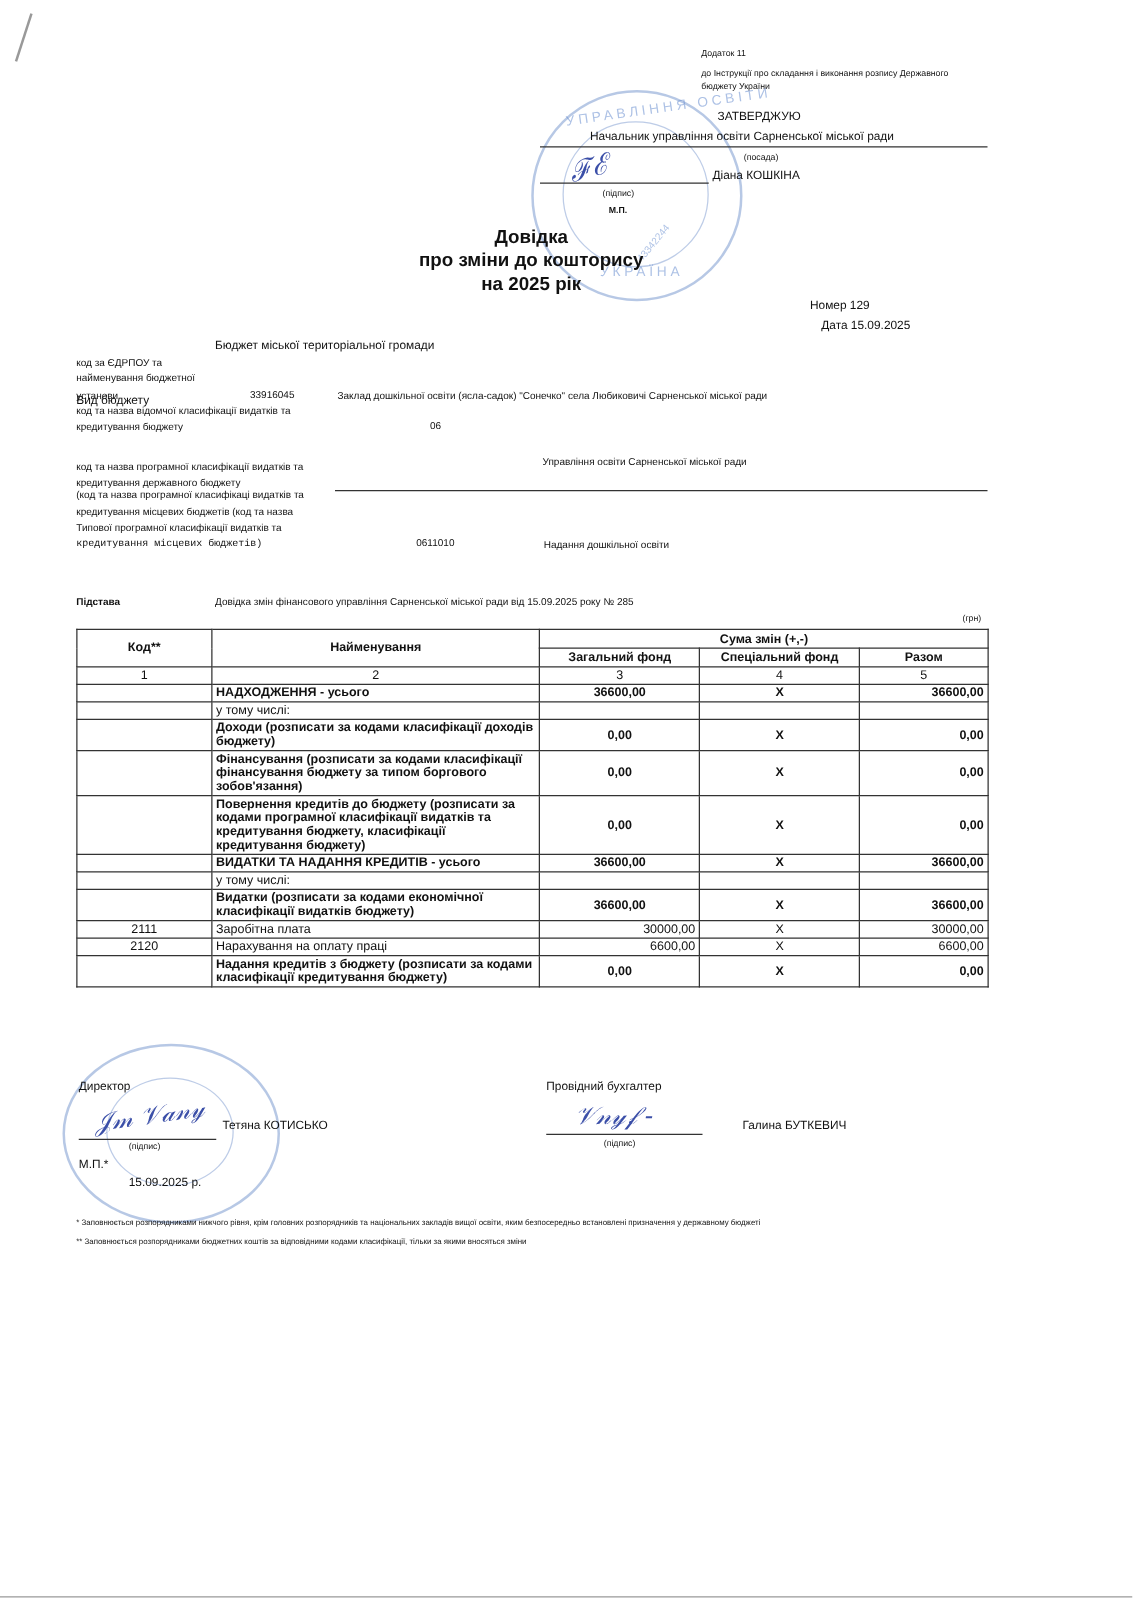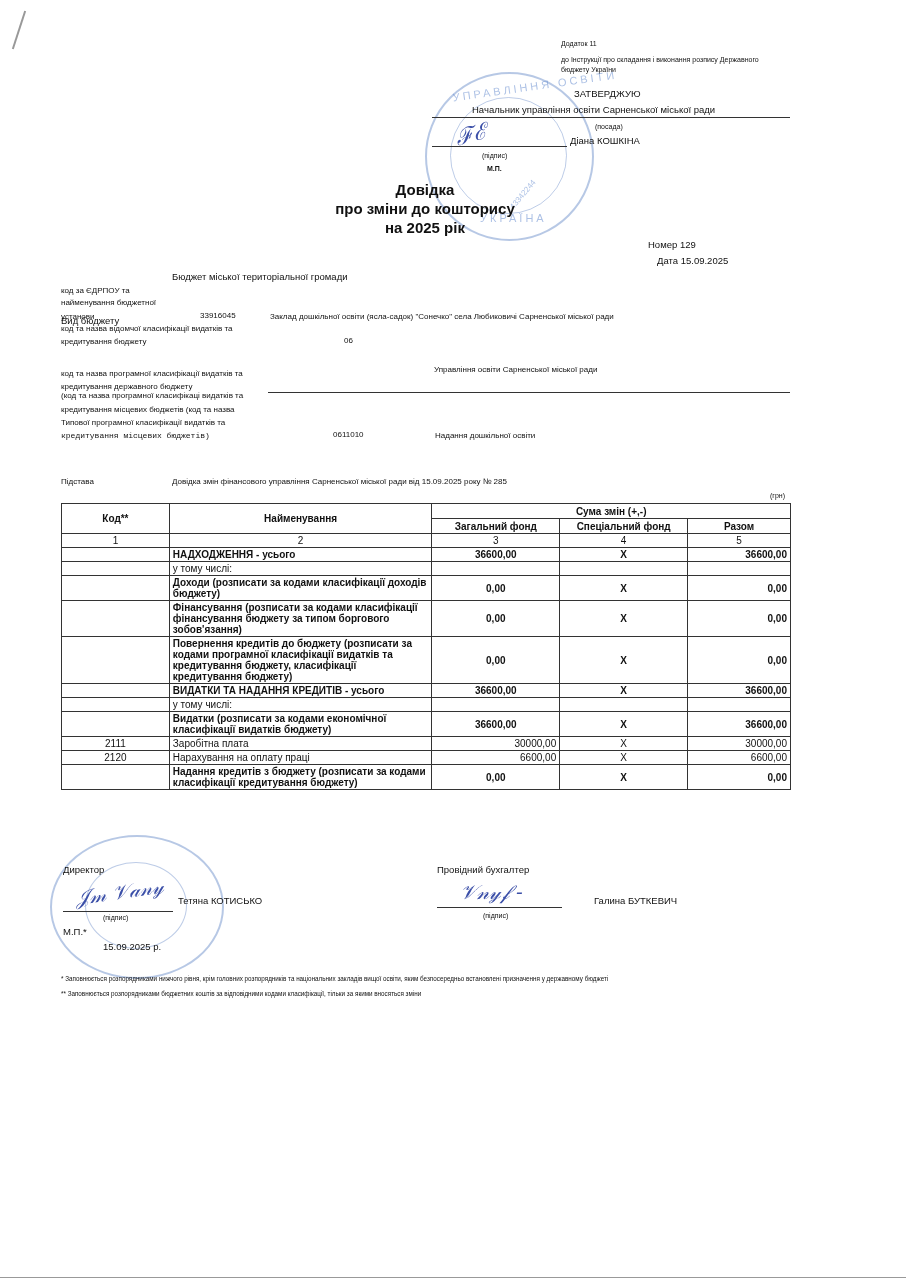--- a/index.html
+++ b/index.html
@@ -82,21 +82,21 @@
 <div class="abs small" style="left:61px;top:369px;">код та назва програмної класифікації видатків та</div>
 <div class="abs small" style="left:61px;top:382px;">кредитування державного бюджету</div>
 <div class="hline" style="left:268px;top:392px;width:522px;"></div>
 <div class="abs small" style="left:61px;top:391px;">(код та назва програмної класифікаці видатків та</div>
 <div class="abs small" style="left:61px;top:405px;">кредитування місцевих бюджетів (код та назва</div>
 <div class="abs small" style="left:61px;top:418px;">Типової програмної класифікації видатків та</div>
 <div class="abs small" style="left:61px;top:431px;font-family:Liberation Mono, monospace;">кредитування місцевих бюджетів)</div>
 <div class="abs small" style="left:333px;top:430px;">0611010</div>
 <div class="abs small" style="left:435px;top:431px;">Надання дошкільної освіти</div>
 
-<div class="abs small" style="left:61px;top:477px;">Підстава</div>
+<div class="abs small" style="left:61px;top:477px;font-weight:bold;">Підстава</div>
 <div class="abs small" style="left:172px;top:477px;">Довідка змін фінансового управління Сарненської міської ради  від 15.09.2025 року № 285</div>
 <div class="abs tiny" style="left:770px;top:492px;">(грн)</div>
 
 <table class="main">
   <colgroup>
     <col style="width:108px">
     <col style="width:263px">
     <col style="width:128px">
     <col style="width:128px">
     <col style="width:103px">

